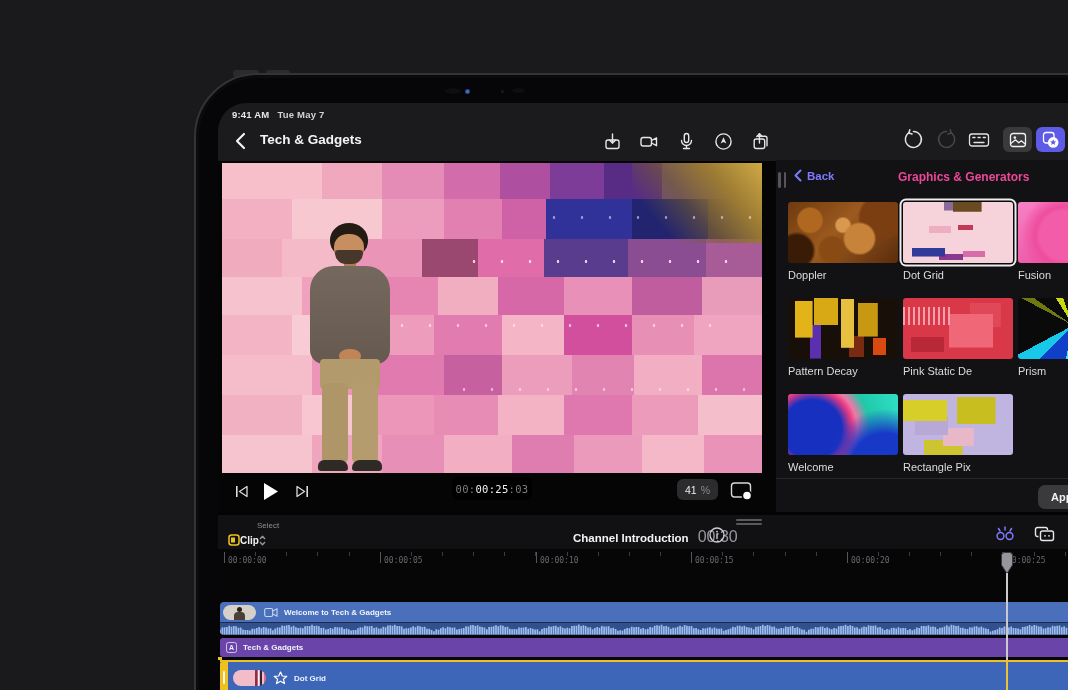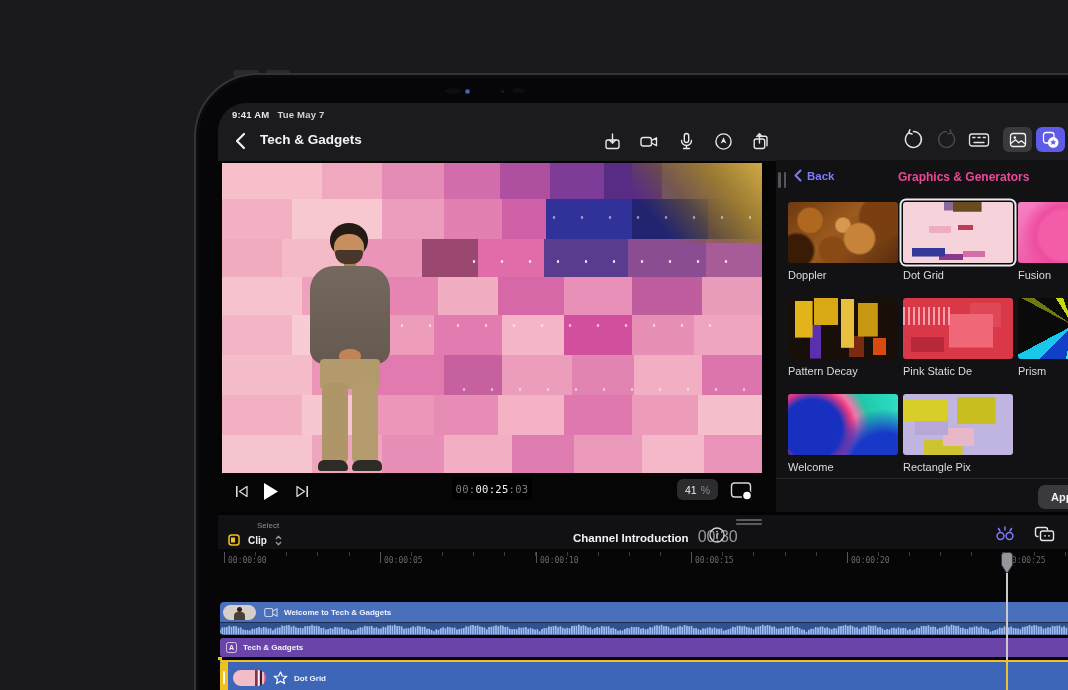--- a/index.html
+++ b/index.html
@@ -208,21 +208,21 @@
       linear-gradient(#D8CE2A,#D8CE2A) 0 15%/40% 35% no-repeat,
       linear-gradient(#C8BE20,#C8BE20) 75% 10%/35% 45% no-repeat,
       linear-gradient(#B8A8D8,#B8A8D8) 15% 55%/30% 30% no-repeat,
       linear-gradient(#E8B8C8,#E8B8C8) 50% 80%/28% 30% no-repeat,
       linear-gradient(#CEC430,#CEC430) 30% 100%/35% 25% no-repeat,
       linear-gradient(#C0B4E0,#C0B4E0) 0 0/100% 100% no-repeat; }
 
   
   .tl-toolbar { position:absolute; left:0; top:409px; width:100%; height:37px; background:#111113; border-top:3px solid #030304; }
   .sel-label { position:absolute; left:12px; top:6px; font-size:8px; color:#8E8E93;margin-left:27px; }
-  .clip-select { position:absolute; left:10px; top:19px; display:flex; align-items:center; gap:8px; cursor:pointer; }
+  .clip-select { position:absolute; left:10px; top:19px; display:flex; align-items:center; gap:0; cursor:pointer; }
   .clip-select .txt { font-size:10px; font-weight:600; color:#F0F0F2; }
   .tl-handle { position:absolute; left:518px; top:4px; }
   .tl-handle i { display:block; width:26px; height:2px; background:#5A5A5E; border-radius:1px; margin-bottom:2px; }
   .proj-row { position:absolute; left:355px; top:13px; display:flex; align-items:baseline; gap:9px; }
   .proj-title { font-size:11.5px; font-weight:700; color:#F4F4F6; }
   .proj-dur { font-size:16px; color:#98989D;text-align:right; }
   .info-btn { position:absolute; left:491px; top:12px; width:16px; height:16px; }
   .edit-icon { position:absolute; top:8px; width:22px; height:22px; display:flex; align-items:center; justify-content:center; }
 
   

